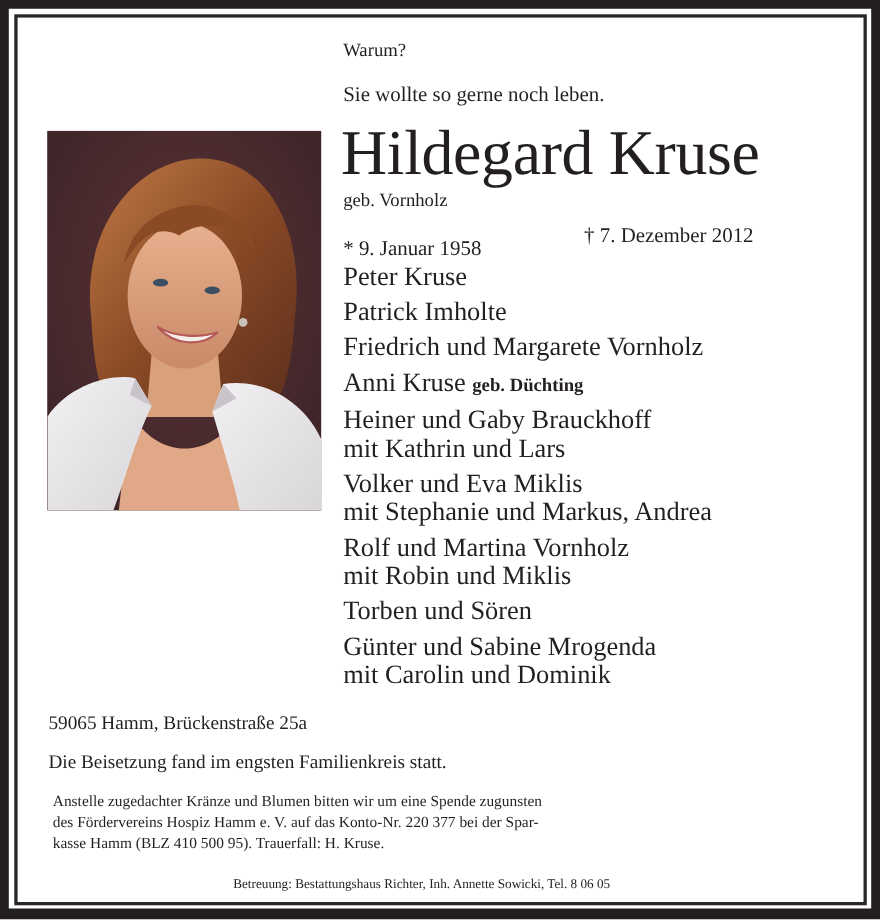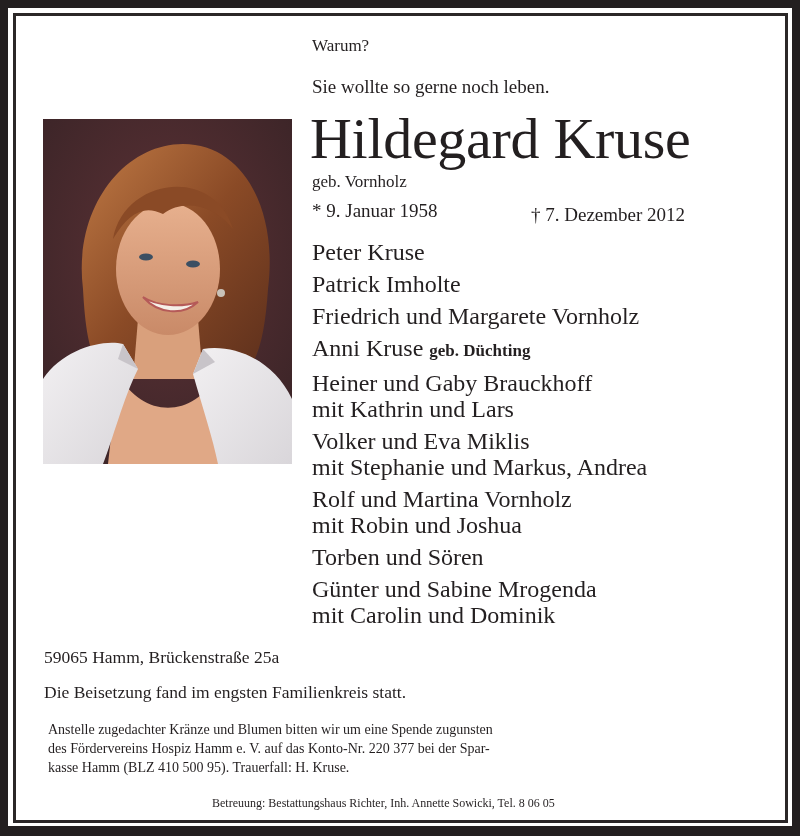--- a/index.html
+++ b/index.html
@@ -47,21 +47,21 @@
       font-size: 58px;
       line-height: 70px;
       letter-spacing: -0.3px;
     }
     .maiden {
       left: 312px; top: 172px;
       font-size: 17px;
       line-height: 20px;
     }
     .birth {
-      left: 312px; top: 200px;
+      left: 312px; top: 216px;
       font-size: 19px;
       line-height: 22px;
     }
     .death {
       left: 531px; top: 204px;
       font-size: 19px;
       line-height: 22px;
     }
 
     .photo {
@@ -185,21 +185,21 @@
   <div class="group">
     <span class="line">Heiner und Gaby Brauckhoff</span>
     <span class="line">mit Kathrin und Lars</span>
   </div>
   <div class="group">
     <span class="line">Volker und Eva Miklis</span>
     <span class="line">mit Stephanie und Markus, Andrea</span>
   </div>
   <div class="group">
     <span class="line">Rolf und Martina Vornholz</span>
-    <span class="line">mit Robin und Joshua</span>
+    <span class="line">mit Robin und Miklis</span>
   </div>
   <div class="group">
     <span class="line">Torben und Sören</span>
   </div>
   <div class="group">
     <span class="line">Günter und Sabine Mrogenda</span>
     <span class="line">mit Carolin und Dominik</span>
   </div>
 </div>
 

